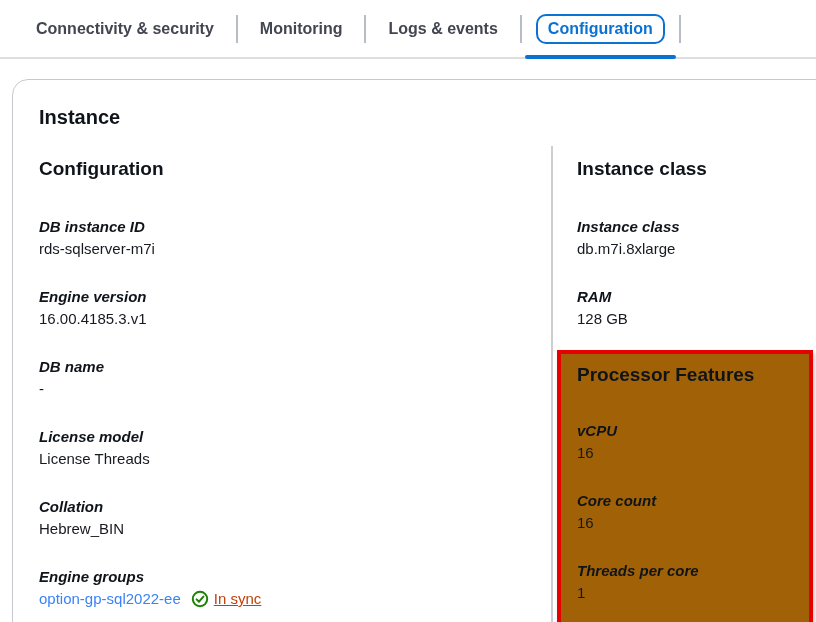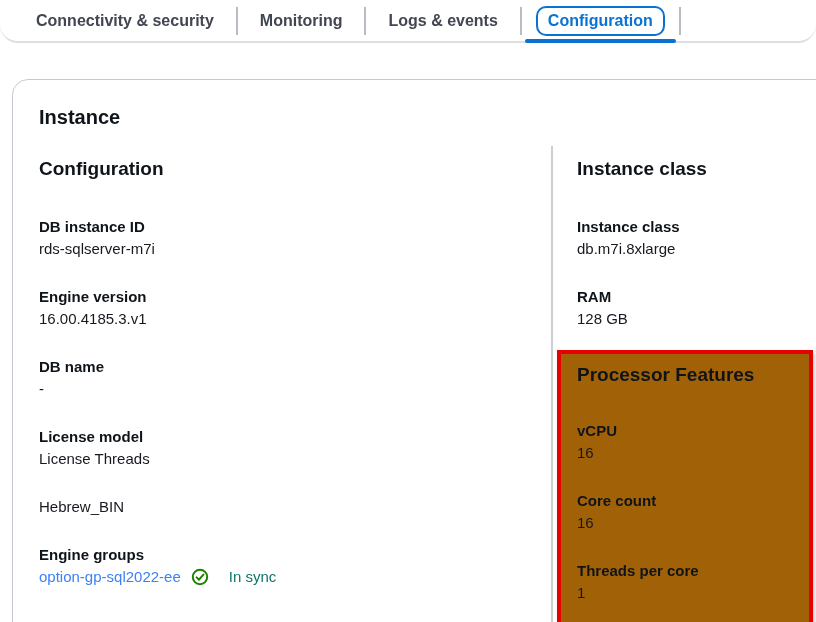--- a/index.html
+++ b/index.html
@@ -9,25 +9,24 @@
     font-family: "Liberation Sans", sans-serif;
     overflow: hidden;
     position: relative;
     color: #16191f;
   }
 
   
   .tabbar {
     display: flex;
     align-items: center;
-    height: 43px;
+    height: 59px;
     padding-left: 14px;
     border-bottom: 2px solid #dcdfe2;
     position: relative;
-    border-radius: 18px;
   }
   .tab {
     position: relative;
     display: flex;
     align-items: center;
     height: 100%;
     padding: 0 22px;
     font-size: 16px;
     font-weight: 700;
     color: #424650;
@@ -90,41 +89,43 @@
     color: #0f141a;
     line-height: 26px;
     margin: 10px 0 34px;
   }
   .field { margin-bottom: 26px; }
   .field-label {
     font-size: 15px;
     font-weight: 700;
     line-height: 22px;
     color: #0f141a;
+    font-style: italic;
   }
   .field-value {
     font-size: 15px;
     line-height: 22px;
     color: #16191f;
   }
   .value-row { display: flex; align-items: center; gap: 10px; }
   .link {
     color: #3b82f6;
     text-decoration: none;
     cursor: pointer;
     font-size: 15px;
     line-height: 22px;
   }
   .status {
     display: inline-flex;
     align-items: center;
-    gap: 20px;
-    color: #0f766e;
-    font-size: 15px;
-    line-height: 22px;
+    gap: 5px;
+    color: #c2410c;
+    font-size: 15px;
+    line-height: 22px;
+    text-decoration: underline;
   }
   .status svg { display: block; }
 
   
   .red-box {
     margin-top: -6px;
     margin-left: -20px;
     width: 256px;
     background: #a16207;
     border: 4px solid #e60000;
@@ -180,20 +181,21 @@
         <div class="field-label">DB name</div>
         <div class="field-value">-</div>
       </div>
 
       <div class="field">
         <div class="field-label">License model</div>
         <div class="field-value">License Threads</div>
       </div>
 
       <div class="field">
+        <div class="field-label">Collation</div>
         <div class="field-value">Hebrew_BIN</div>
       </div>
 
       <div class="field">
         <div class="field-label">Engine groups</div>
         <div class="field-value value-row">
           <a class="link">option-gp-sql2022-ee</a>
           <span class="status">
             <svg width="18" height="18" viewBox="0 0 18 18" fill="none">
               <circle cx="9" cy="9" r="7.2" stroke="#1d8102" stroke-width="2"></circle>

